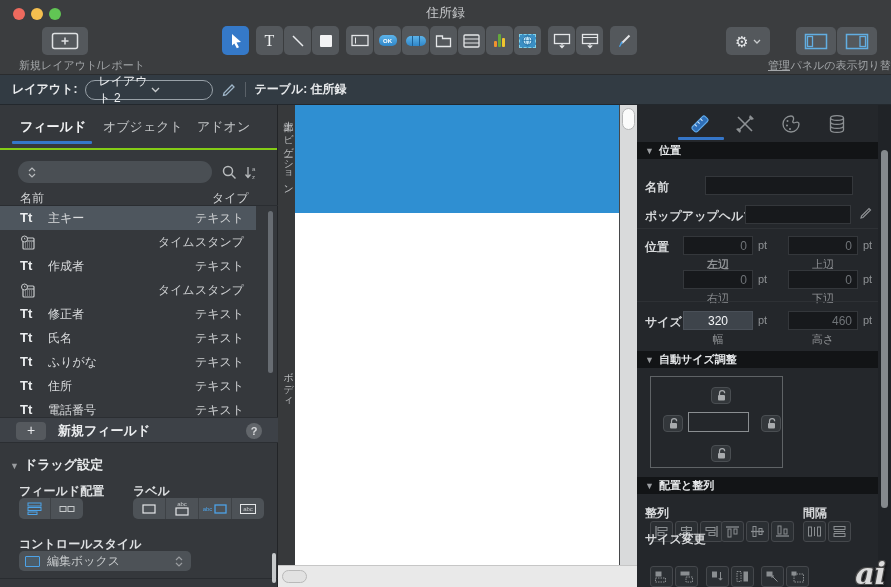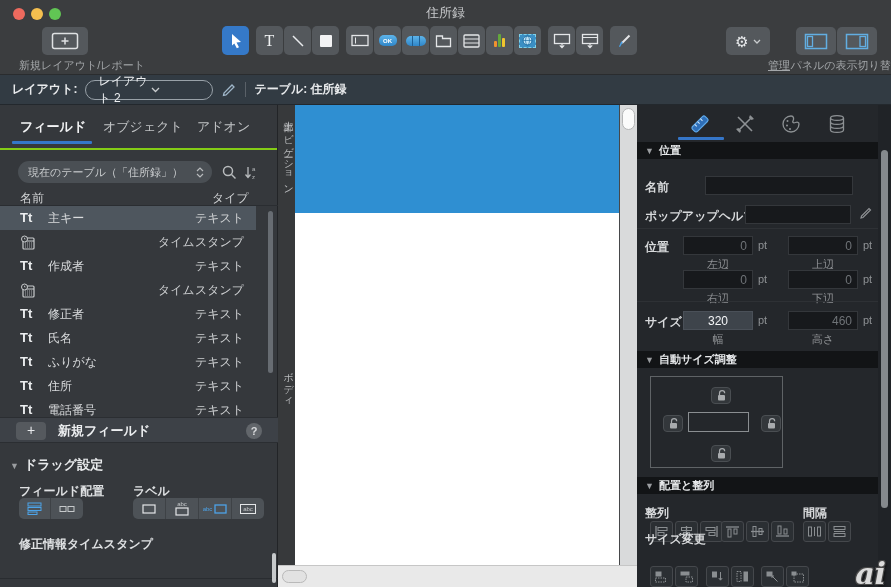--- a/index.html
+++ b/index.html
@@ -290,21 +290,20 @@
 
     <div class="lpanel">
       <div class="tabs">
         <span class="tab active" style="left:20px;">フィールド</span>
         <span class="tab" style="left:103px;">オブジェクト</span>
         <span class="tab" style="left:197px;">アドオン</span>
         <span class="tab-underline"></span>
       </div>
 
       <div class="filter-pill">
-        <span>現在のテーブル（「住所録」）</span>
         <svg width="8" height="11" viewBox="0 0 8 11">
             <path d="M1 4 L4 1 L7 4" fill="none" stroke="#b8bbbd" stroke-width="1.2"></path>
             <path d="M1 7 L4 10 L7 7" fill="none" stroke="#b8bbbd" stroke-width="1.2"></path>
           </svg>
       </div>
       <span class="licon" style="left:220px;top:58px;">
           <svg width="15" height="15" viewBox="0 0 15 15">
             <circle cx="6" cy="6" r="4.5" fill="none" stroke="#b8bbbd" stroke-width="1.5"></circle>
             <line x1="9.5" y1="9.5" x2="13.5" y2="13.5" stroke="#b8bbbd" stroke-width="1.5"></line>
           </svg>
@@ -431,21 +430,29 @@
             <span class="abc blue">abc</span>
             <svg width="13" height="10" viewBox="0 0 13 10">
               <rect x="1" y="1" width="11" height="8" fill="none" stroke="#4da3e8" stroke-width="1.3"></rect>
             </svg>
           </div>
         <div class="seg" style="width:32px;">
             <span style="border:1px solid #e4e6e8;padding:1px 2px;" class="abc">abc</span>
           </div>
       </div>
 
-      <span class="sub-label" style="left:19px;top:431px;">修正情報タイムスタンプ</span>
+      <span class="sub-label" style="left:19px;top:431px;">コントロールスタイル</span>
+      <div class="ctrl-drop">
+        <span class="editbox-ic"></span>
+        <span class="ctext">編集ボックス</span>
+        <svg width="8" height="11" viewBox="0 0 8 11">
+            <path d="M1 4 L4 1 L7 4" fill="none" stroke="#9a9da0" stroke-width="1.2"></path>
+            <path d="M1 7 L4 10 L7 7" fill="none" stroke="#9a9da0" stroke-width="1.2"></path>
+          </svg>
+      </div>
       <div class="lp-div2"></div>
       <div class="lp-thumb"></div>
     </div>
 
     <div class="pstrip">
       <span class="pvert" style="top:8px;">上部ナビゲーション</span>
       <span class="pvert" style="top:260px;">ボディ</span>
     </div>
 
     <div class="canvas">
@@ -510,21 +517,21 @@
           </svg>
         </span>
 
       <div class="idiv" style="top:123px;"></div>
 
       <span class="ilabel" style="left:8px;top:134px;">位置</span>
       <input class="iinput num" style="left: 46px; top: 131px;" value="0">
       <span class="unit" style="left:121px;top:134px;">pt</span>
       <input class="iinput num" style="left: 151px; top: 131px;" value="0">
       <span class="unit" style="left:226px;top:134px;">pt</span>
-      <span class="slabel" style="left:46px;top:152px;">左辺</span>
+      <span class="slabel" style="left:46px;top:152px;font-weight:bold;">左辺</span>
       <span class="slabel" style="left:151px;top:152px;">上辺</span>
 
       <input class="iinput num" style="left: 46px; top: 165px;" value="0">
       <span class="unit" style="left:121px;top:168px;">pt</span>
       <input class="iinput num" style="left: 151px; top: 165px;" value="0">
       <span class="unit" style="left:226px;top:168px;">pt</span>
       <span class="slabel" style="left:46px;top:186px;">右辺</span>
       <span class="slabel" style="left:151px;top:186px;">下辺</span>
 
       <div class="idiv" style="top:196px;"></div>

